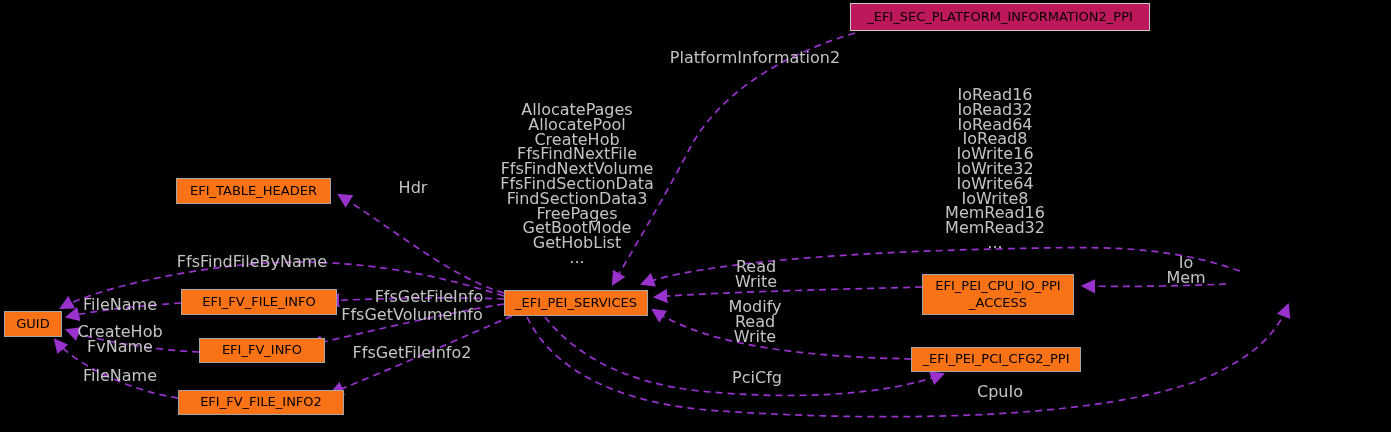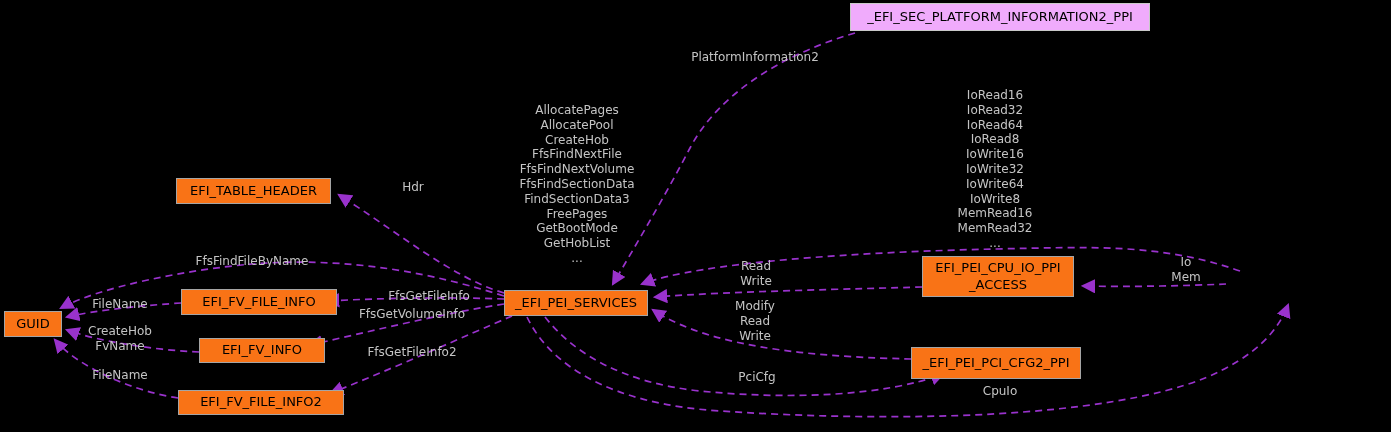--- a/index.html
+++ b/index.html
@@ -16,28 +16,28 @@
     display:flex;align-items:center;justify-content:center;
     background:#f97316;
     border:1.5px solid #A5A5A5;
     color:#000000;
     font-size:13px;line-height:1.3;
     text-align:center;white-space:pre-line;
     box-sizing:border-box;
     z-index:3;
   }
   .node.current{
-    background:#f0abfc;
+    background:#be185d;
     border-color:#C9C9C9;
   }
   .elabel{
     position:absolute;
     transform:translate(-50%,-50%);
     color:#C4C4C4;
-    font-size:12px;line-height:15px;
+    font-size:16px;line-height:15px;
     text-align:center;white-space:pre-line;
     z-index:2;
   }
 </style>
 </head>
 <body>
 
 <div class="canvas">
 
   <svg class="edges" viewBox="0 0 1391 432">
@@ -107,17 +107,17 @@
   <div class="elabel" style="left:757px;top:377px">PciCfg</div>
   <div class="elabel" style="left:1000px;top:391px">CpuIo</div>
 
   <div class="node current" style="left:850px;top:3px;width:300px;height:28px">_EFI_SEC_PLATFORM_INFORMATION2_PPI</div>
   <div class="node" style="left:176px;top:178px;width:155px;height:26px">EFI_TABLE_HEADER</div>
   <div class="node" style="left:4px;top:311px;width:58px;height:26px">GUID</div>
   <div class="node" style="left:181px;top:289px;width:156px;height:26px">EFI_FV_FILE_INFO</div>
   <div class="node" style="left:199px;top:338px;width:126px;height:25px">EFI_FV_INFO</div>
   <div class="node" style="left:178px;top:390px;width:166px;height:25px">EFI_FV_FILE_INFO2</div>
   <div class="node" style="left:504px;top:290px;width:144px;height:26px">_EFI_PEI_SERVICES</div>
-  <div class="node" style="left:922px;top:256px;width:152px;height:41px">EFI_PEI_CPU_IO_PPI
+  <div class="node" style="left:922px;top:274px;width:152px;height:41px">EFI_PEI_CPU_IO_PPI
 _ACCESS</div>
-  <div class="node" style="left:911px;top:347px;width:170px;height:32px">_EFI_PEI_PCI_CFG2_PPI</div>
+  <div class="node" style="left:911px;top:347px;width:170px;height:25px">_EFI_PEI_PCI_CFG2_PPI</div>
 
 </div>
 
 </body></html>

